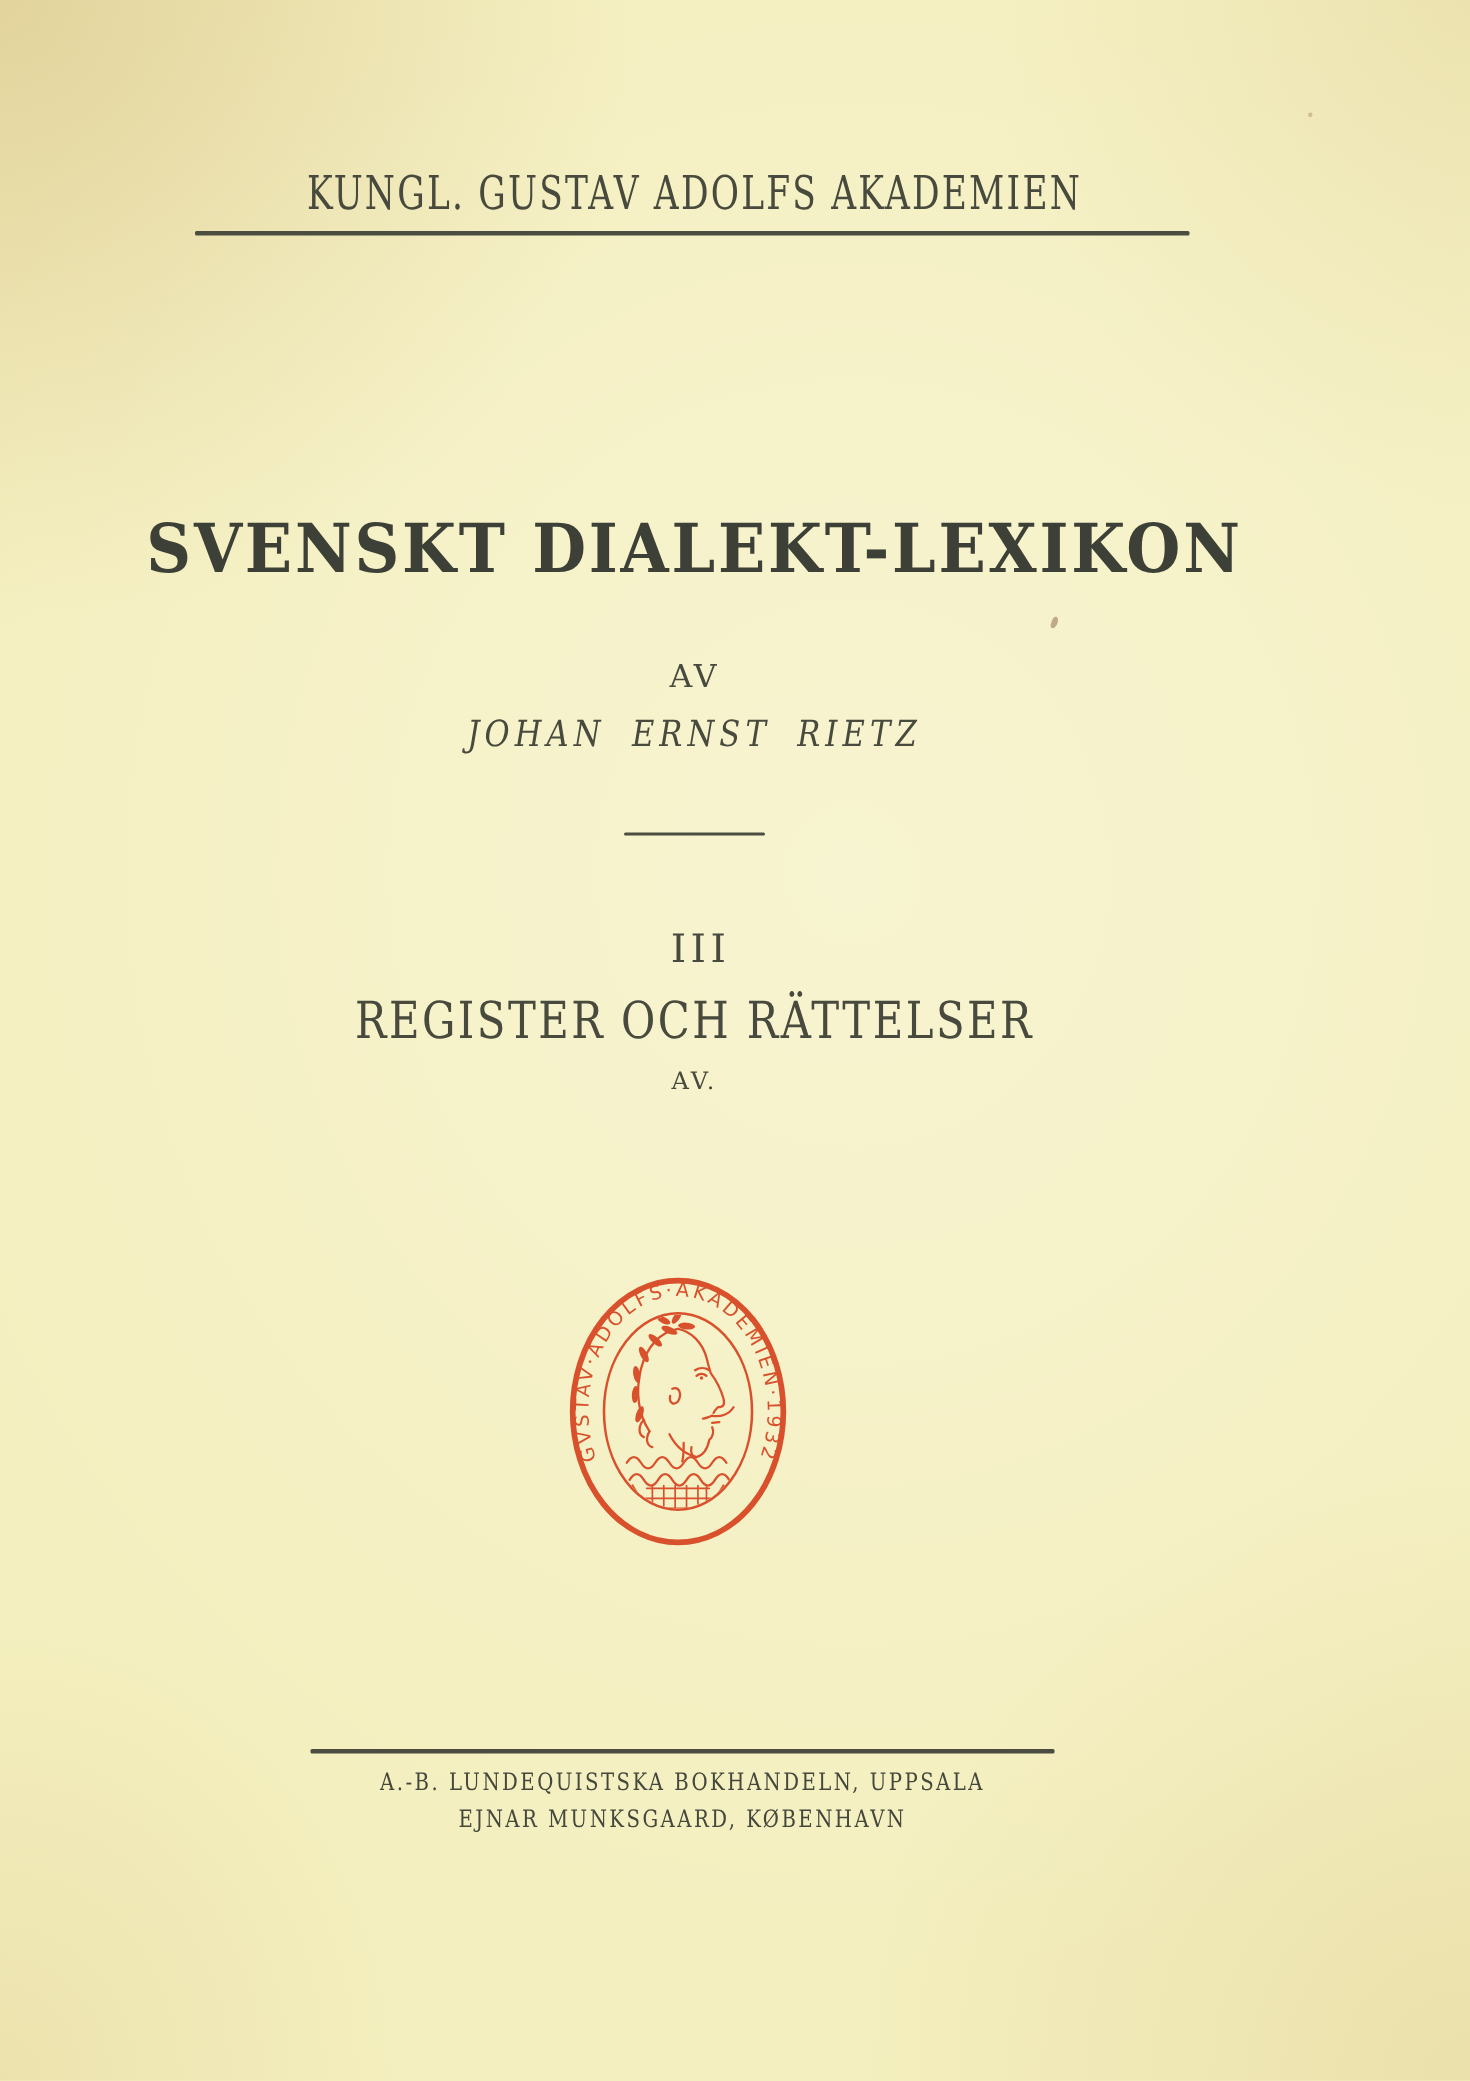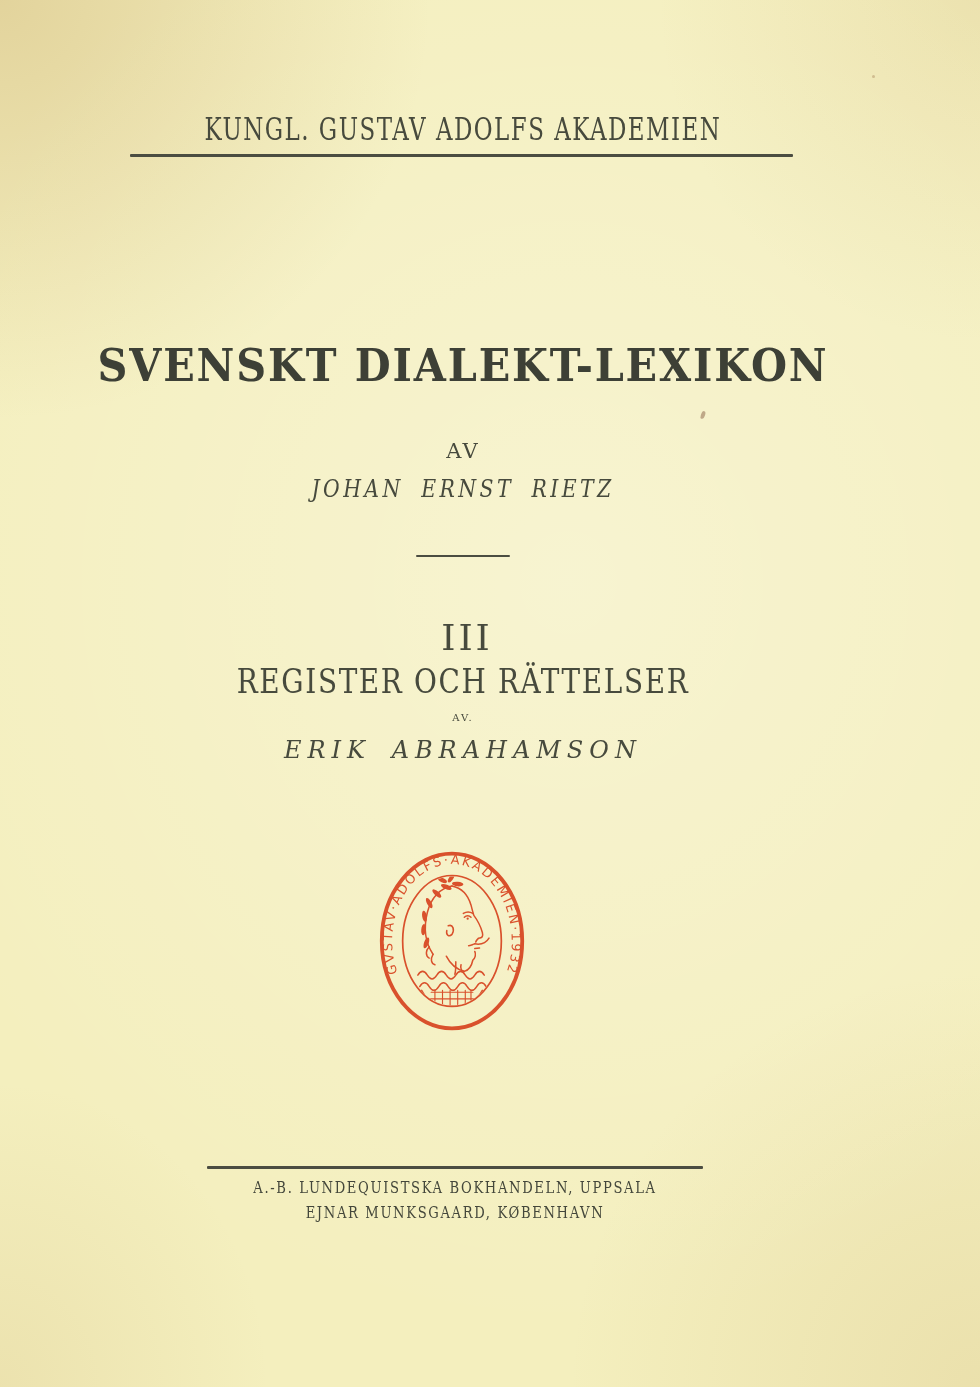--- a/index.html
+++ b/index.html
@@ -35,23 +35,23 @@
   .institution{top:114px;font-size:31px;letter-spacing:2px;transform:translateX(-50%) scaleX(0.74);}
   .rule-top{top:154px;left:130px;width:663px;height:3px;}
 
   .main-title{top:343px;font-size:45px;font-weight:bold;letter-spacing:2px;color:#3d4036;
               transform:translateX(-50%) scaleX(0.92);}
   .byline-1{top:441px;font-size:21px;letter-spacing:2px;}
   .author-1{top:477px;font-size:24px;font-style:italic;letter-spacing:4px;word-spacing:9px;
             transform:translateX(-50%) scaleX(0.85);}
   .rule-mid{top:555px;left:463px;width:94px;height:2px;transform:translateX(-50%);}
 
-  .vol-number{top:620px;font-size:36px;letter-spacing:3px;left:467px;}
+  .vol-number{top:620px;font-size:26px;letter-spacing:3px;left:467px;}
   .vol-title{top:664px;font-size:34px;letter-spacing:2px;transform:translateX(-50%) scaleX(0.82);}
-  .byline-2{top:713px;font-size:10px;letter-spacing:2px;}
+  .byline-2{top:713px;font-size:16px;letter-spacing:2px;}
   .author-2{top:738px;font-size:24px;font-style:italic;letter-spacing:6px;word-spacing:7px;}
 
   .seal{position:absolute;left:376px;top:848px;width:152px;height:186px;}
 
   .rule-bottom{top:1166px;left:207px;width:496px;height:3px;}
   .imprint-1{top:1180px;left:455px;font-size:16px;letter-spacing:2px;
              transform:translateX(-50%) scaleX(0.82);color:#44473b;}
   .imprint-2{top:1205px;left:455px;font-size:16px;letter-spacing:2px;
              transform:translateX(-50%) scaleX(0.82);color:#44473b;}
 
@@ -70,21 +70,20 @@
 
   <div class="cline main-title">SVENSKT DIALEKT-LEXIKON</div>
   <div class="cline byline-1">AV</div>
   <div class="cline author-1">JOHAN ERNST RIETZ</div>
 
   <div class="rule rule-mid"></div>
 
   <div class="cline vol-number">III</div>
   <div class="cline vol-title">REGISTER OCH RÄTTELSER</div>
   <div class="cline byline-2">AV.</div>
-  <div class="cline author-2">ERIK ABRAHAMSON</div>
 
   <svg class="seal" viewBox="0 0 160 196" aria-hidden="true">
     <defs>
       <clipPath id="innerClip">
           <ellipse cx="80" cy="98" rx="51" ry="68"></ellipse>
         </clipPath>
       <path id="rimPath" d="M 43.9 164.3 A 63 81 0 1 1 116.1 164.3" fill="none"></path>
     </defs>
 
     <ellipse cx="80" cy="98" rx="74" ry="92" fill="none" stroke="var(--red)" stroke-width="4"></ellipse>

